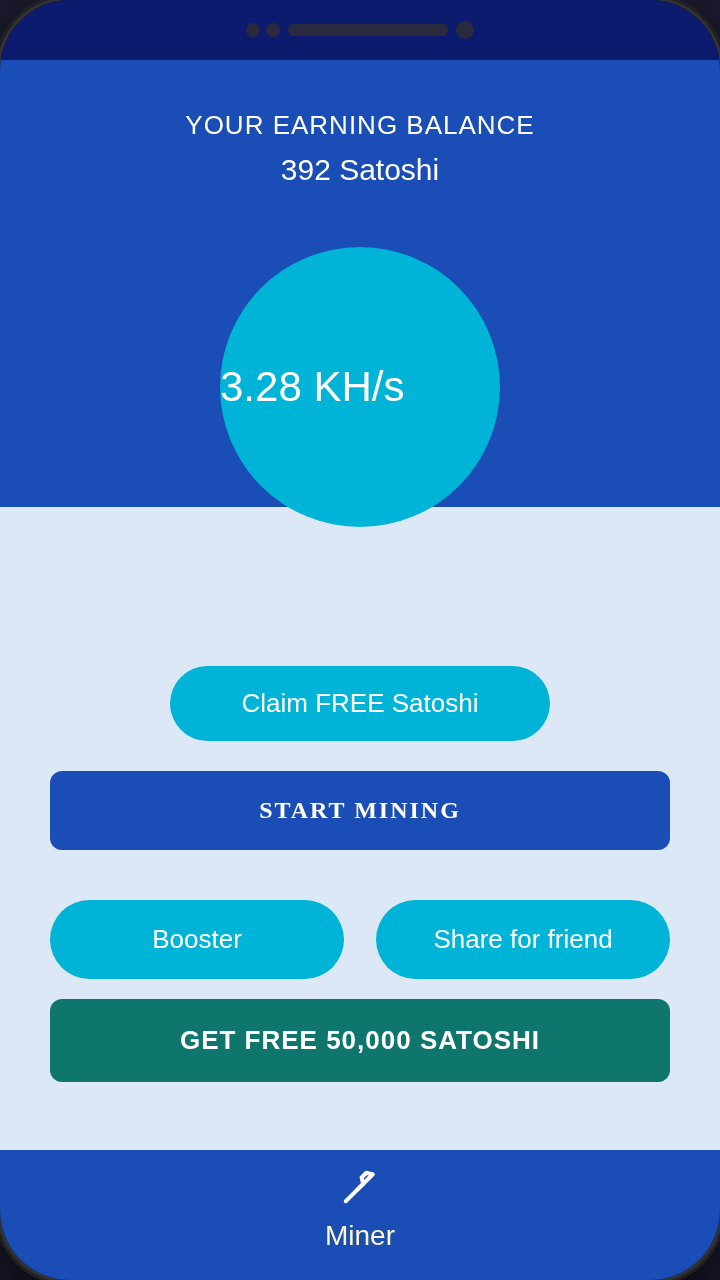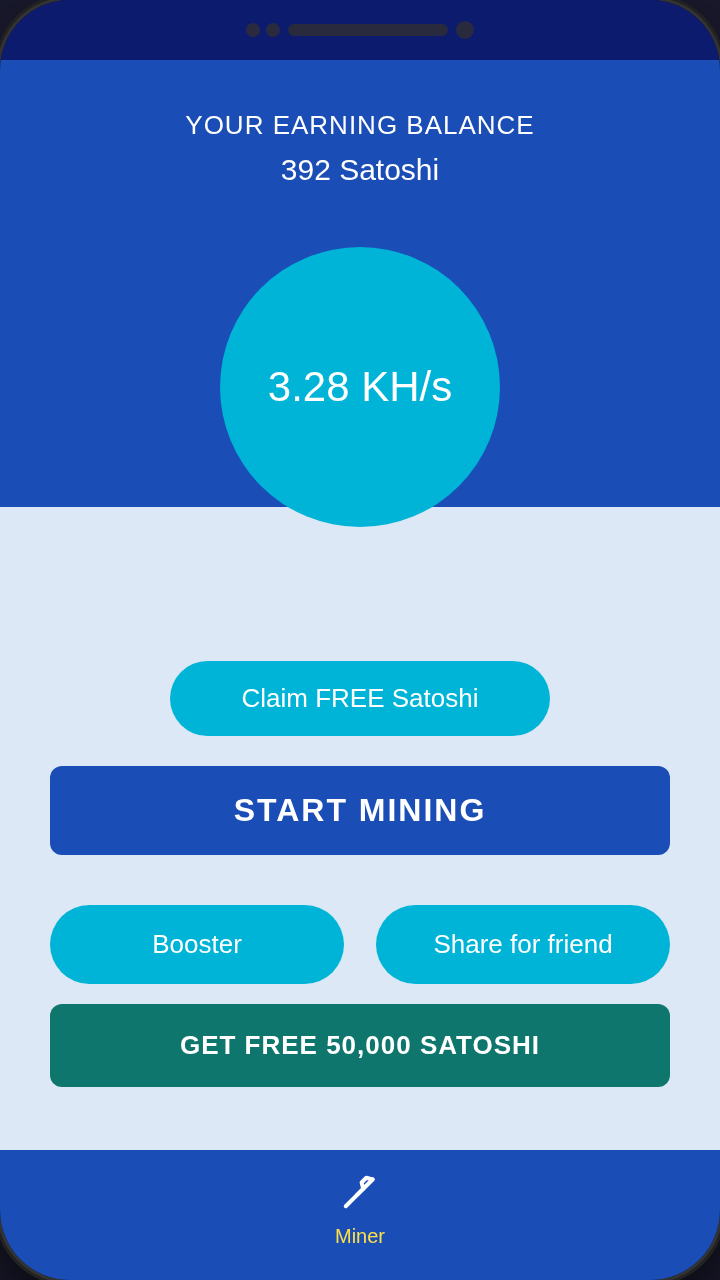--- a/index.html
+++ b/index.html
@@ -102,21 +102,21 @@
       text-align: center;
     }
 
     .mining-circle {
       width: 280px;
       height: 280px;
       background: #00b4d8;
       border-radius: 50%;
       display: flex;
       align-items: center;
-      justify-content: center;
+      justify-content: flex-start;
       position: relative;
       z-index: 2;
       margin-bottom: -100px;
     }
 
     .hash-rate {
       color: #fff;
       font-size: 42px;
       font-weight: 500;
       text-align: center;
@@ -146,27 +146,28 @@
       min-width: 380px;
       text-align: center;
     }
 
     .start-mining-btn {
       background: #1a4db5;
       color: #fff;
       border: none;
       border-radius: 12px;
       padding: 26px 0;
-      font-size: 32px;
+      font-size: 24px;
       font-weight: 600;
       cursor: pointer;
       width: 100%;
       letter-spacing: 2px;
       text-align: center;
       margin-bottom: 50px;
+      font-family: Liberation Serif, serif;
     }
 
     .secondary-buttons {
       display: flex;
       gap: 32px;
       width: 100%;
       margin-bottom: 20px;
     }
 
     .booster-btn {
@@ -227,22 +228,22 @@
       cursor: pointer;
       color: #fff;
     }
 
     .nav-icon {
       font-size: 36px;
       line-height: 1;
     }
 
     .nav-label {
-      font-size: 20px;
-      color: #fde047;
+      font-size: 28px;
+      color: #fef9c3;
     }
   </style>
 </head>
 <body>
 
 <div class="phone-frame">
 
   <div class="status-bar">
     <div class="notch-area">
       <div class="camera-dots">

